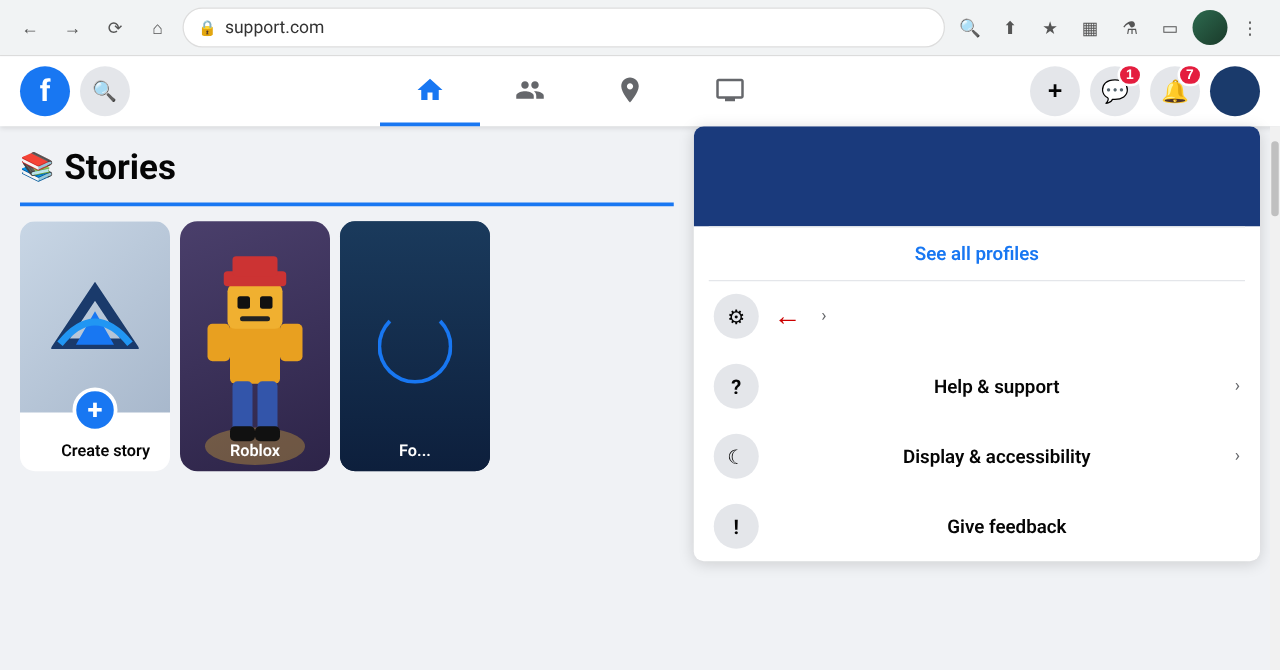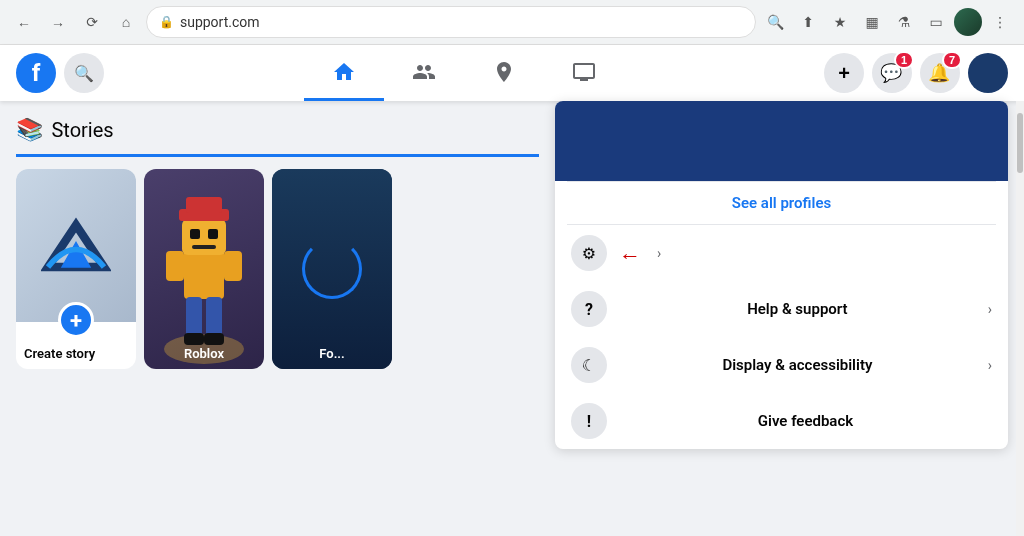--- a/index.html
+++ b/index.html
@@ -169,22 +169,22 @@
       display: flex;
       align-items: center;
       gap: 8px;
       margin-bottom: 12px;
     }
     .stories-icon {
       color: #1877f2;
       font-size: 22px;
     }
     .stories-title {
-      font-size: 20px;
-      font-weight: 400;
+      font-size: 28px;
+      font-weight: 700;
       color: #050505;
     }
     .stories-underline {
       height: 3px;
       background: #1877f2;
       margin-bottom: 12px;
     }
     .stories-cards {
       display: flex;
       gap: 8px;
@@ -219,29 +219,31 @@
       background: #1877f2;
       border-radius: 50%;
       display: flex; align-items: center; justify-content: center;
       color: white;
       font-size: 22px;
       font-weight: bold;
       border: 3px solid #fff;
     }
     .story-create-label {
       padding: 24px 8px 8px;
-      text-align: left;
+      text-align: center;
       font-size: 13px;
       font-weight: 600;
       color: #050505;
+      margin-left: 17px;
     }
     
     .story-card-roblox {
       background: linear-gradient(160deg, #4a3f6b, #2d2448);
       position: relative;
+      border-radius: 14px;
     }
     .story-card-label {
       position: absolute;
       bottom: 8px;
       left: 0; right: 0;
       text-align: center;
       color: white;
       font-size: 13px;
       font-weight: 600;
     }

